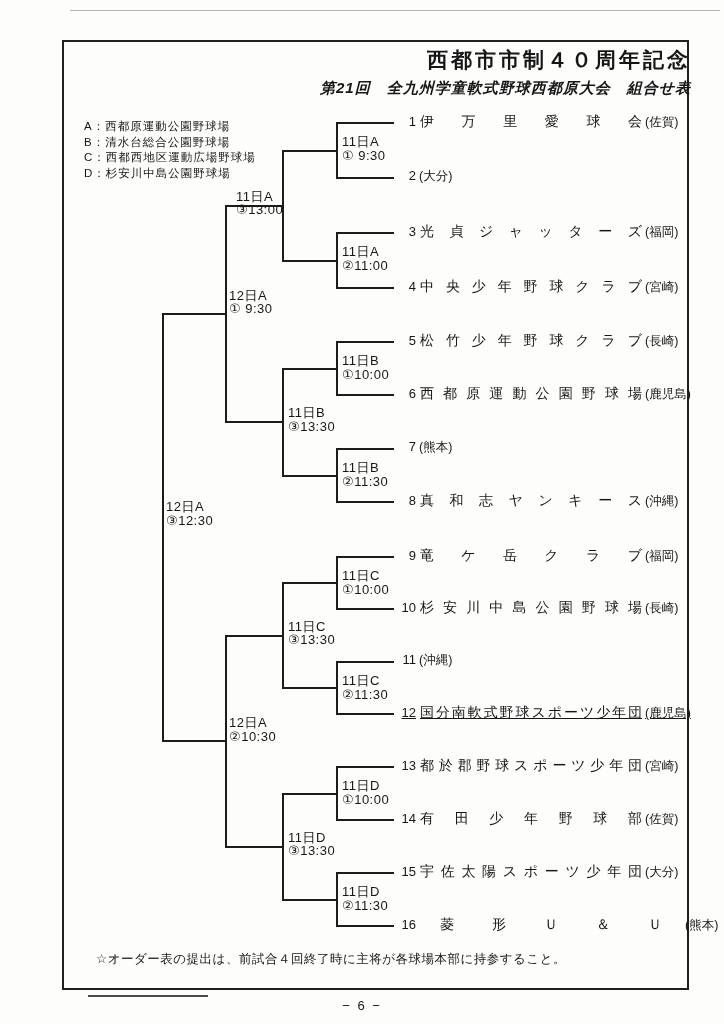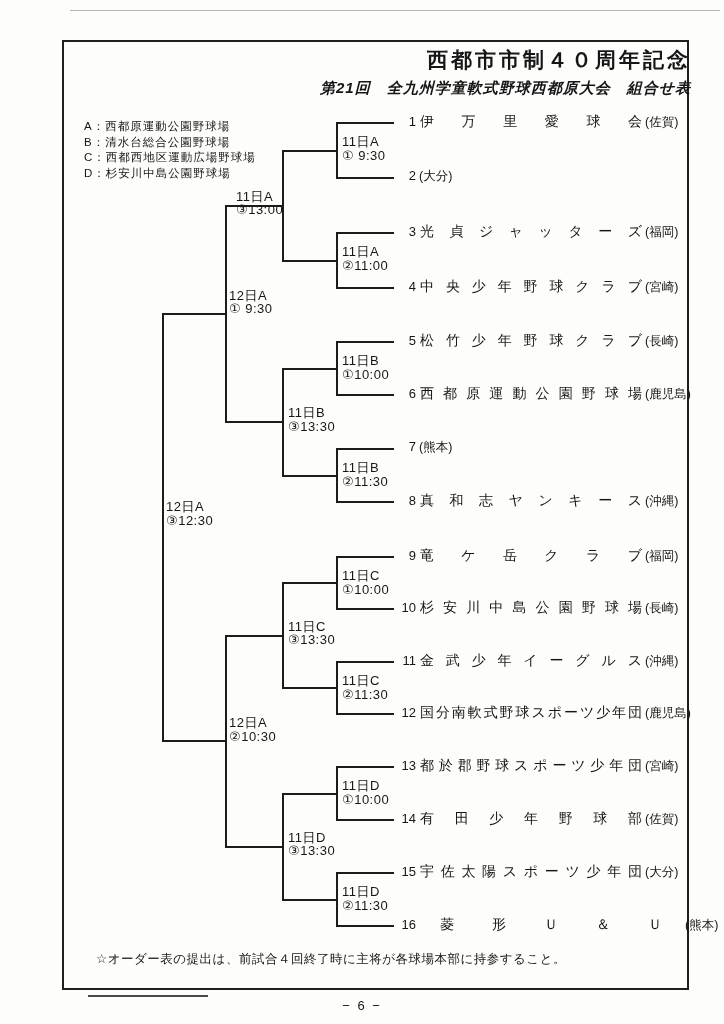--- a/index.html
+++ b/index.html
@@ -101,25 +101,24 @@
       </div>
       <div class="bline" style="left: 336px; top: 608px; width: 58px; height: 2px;"></div>
       <div class="team-row" style="top: 599px;">
         <span class="team-no">10</span>
         <span class="team-name">杉安川中島公園野球場</span>
         <span class="team-pref">(長崎)</span>
       </div>
       <div class="bline" style="left: 336px; top: 661px; width: 58px; height: 2px;"></div>
       <div class="team-row" style="top: 652px;">
         <span class="team-no">11</span>
-        <span class="team-name">金武少年イーグルス</span>
         <span class="team-pref">(沖縄)</span>
       </div>
       <div class="bline" style="left: 336px; top: 713px; width: 58px; height: 2px;"></div>
-      <div class="team-row" style="top: 704px;">
+      <div class="team-row" style="top: 704px; text-decoration: underline;">
         <span class="team-no">12</span>
         <span class="team-name">国分南軟式野球スポーツ少年団</span>
         <span class="team-pref">(鹿児島)</span>
       </div>
       <div class="bline" style="left: 336px; top: 766px; width: 58px; height: 2px;"></div>
       <div class="team-row" style="top: 757px;">
         <span class="team-no">13</span>
         <span class="team-name">都於郡野球スポーツ少年団</span>
         <span class="team-pref">(宮崎)</span>
       </div>

